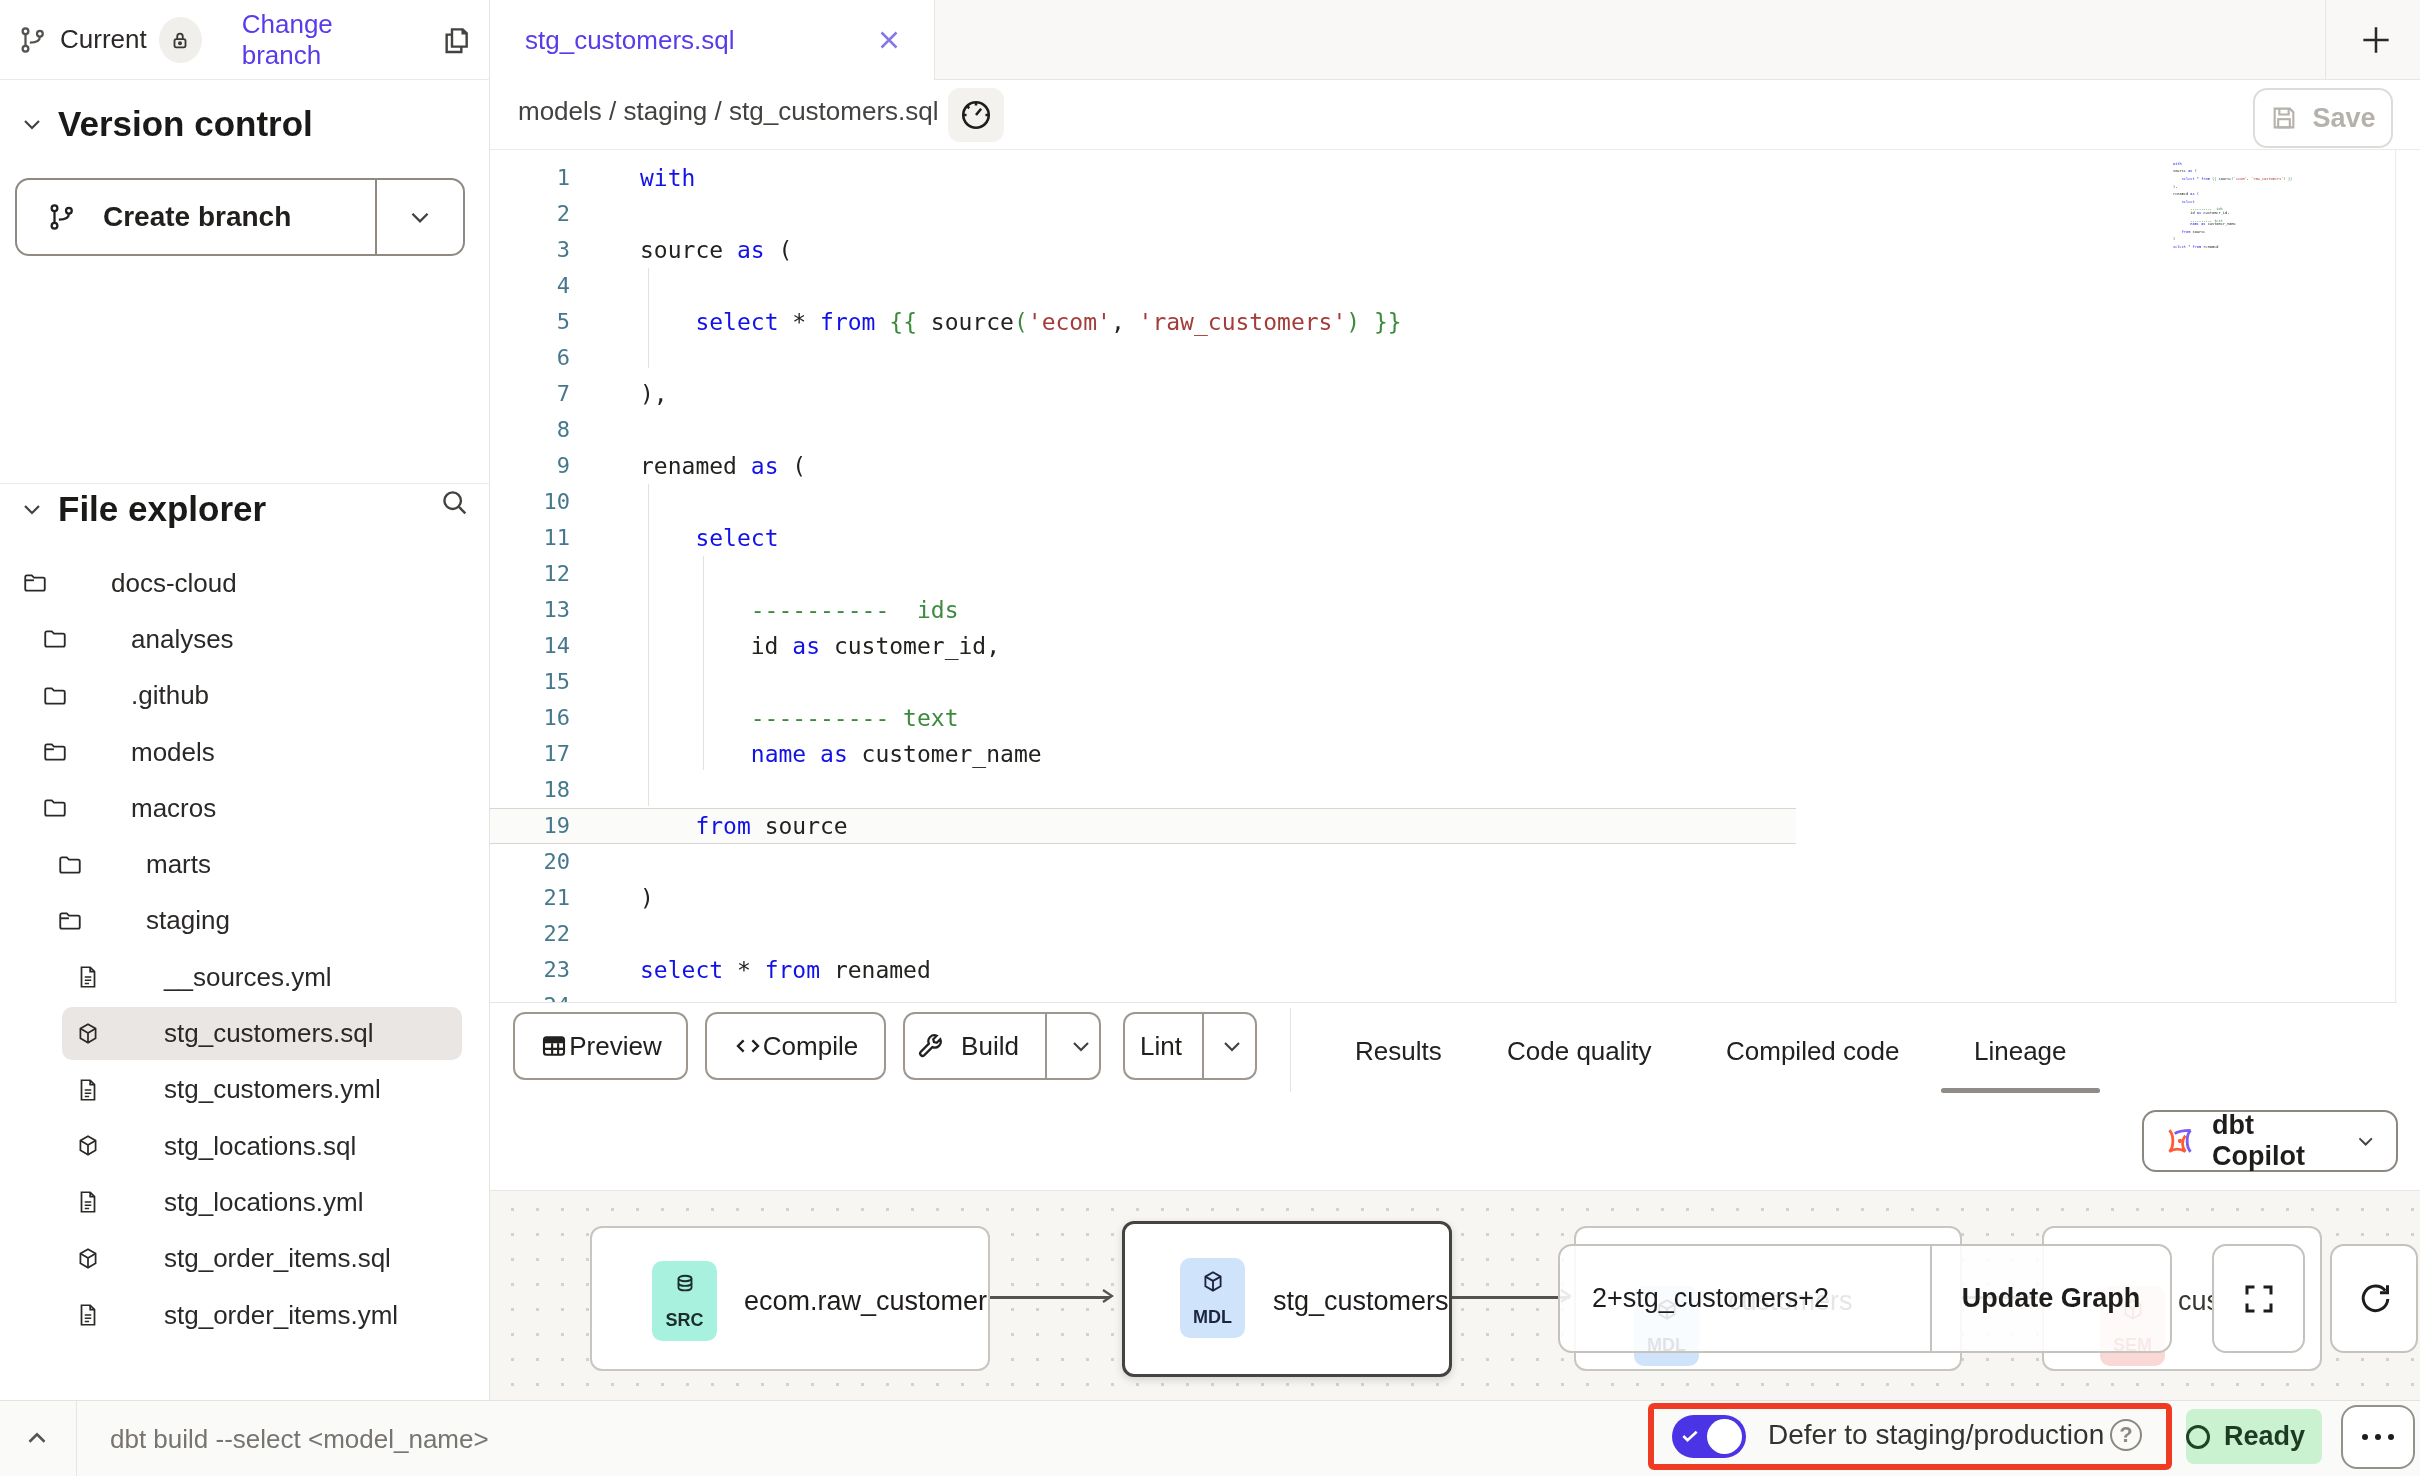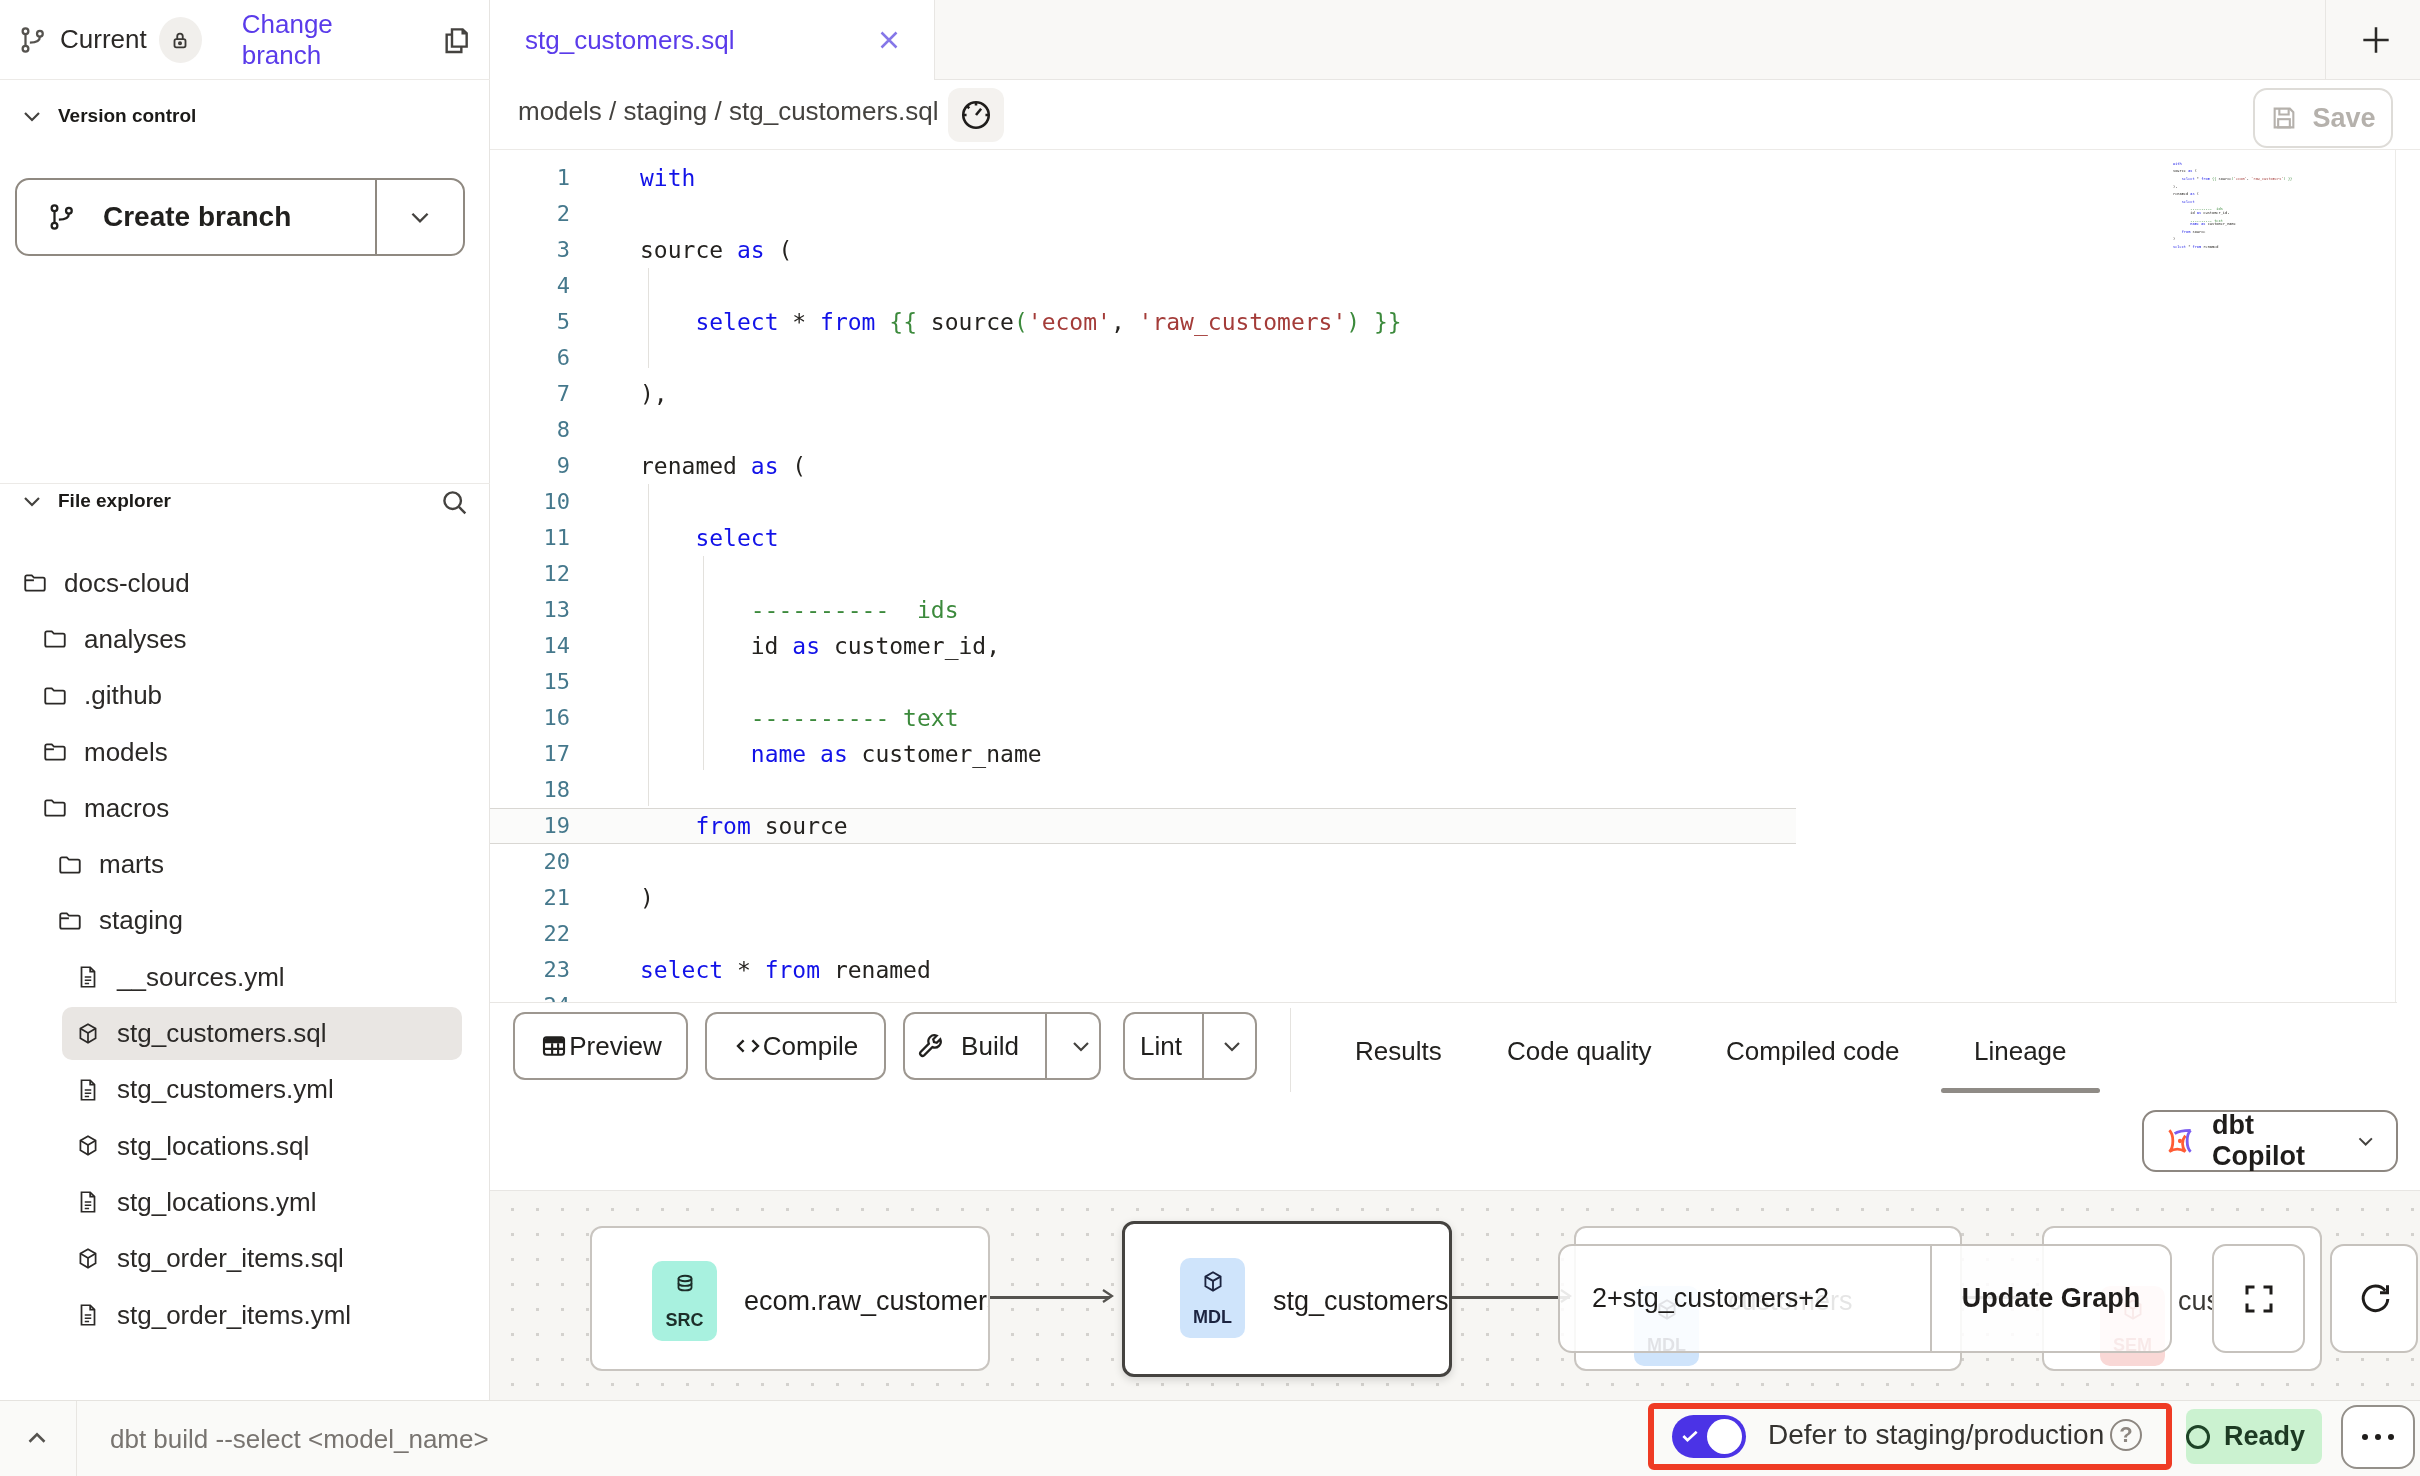--- a/index.html
+++ b/index.html
@@ -9,30 +9,30 @@
   .abs{position:absolute;}
   svg{display:block;}
 
   
   #sidebar{left:0;top:0;width:490px;height:1400px;background:#fff;border-right:1.5px solid #e6e4e1;}
   #side-top{left:0;top:0;width:490px;height:80px;border-bottom:1.5px solid #eceae7;display:flex;align-items:center;padding:0 18px;gap:12px;}
   .side-top-label{font-size:26px;color:#2b2927;font-weight:500;}
   .lock-chip{width:46px;height:46px;border-radius:50%;background:#f1efec;display:flex;align-items:center;justify-content:center;}
   .link{color:#5a3bea;font-size:26px;font-weight:500;margin-left:28px;}
   .icon-btn{display:flex;align-items:center;justify-content:center;}
-  .section-head{display:flex;align-items:center;gap:14px;font-size:19px;font-weight:700;color:#1b1a18;}
+  .section-head{display:flex;align-items:center;gap:14px;font-size:35px;font-weight:700;color:#1b1a18;}
   #vc-head{left:20px;top:104px;}
   #create-branch{left:15px;top:178px;width:450px;height:78px;border:2px solid #8f8981;border-radius:14px;display:flex;background:#fff;}
   #create-branch .main{flex:1;display:flex;align-items:center;gap:26px;padding-left:30px;font-size:28px;font-weight:600;color:#21201e;}
   #create-branch .drop{width:88px;border-left:2px solid #8f8981;display:flex;align-items:center;justify-content:center;}
   #side-sep{left:0;top:483px;width:490px;height:0;border-top:1.5px solid #eceae7;}
   #fe-head{left:20px;top:489px;}
   #fe-search{left:438px;top:486px;}
   #tree{left:0;top:555px;width:490px;}
-  .tree-row{height:56.3px;display:flex;align-items:center;position:relative;}
+  .tree-row{height:56.3px;display:flex;align-items:center;position:relative;gap:47px;}
   .tree-row .hl{position:absolute;left:62px;right:28px;top:2px;bottom:2px;border-radius:10px;background:#e9e6e3;}
   .tree-row .ic{position:relative;}
   .tree-row .lb{position:relative;font-size:26px;color:#2b2927;margin-left:16px;}
 
   
   #tabstrip{left:490px;top:0;width:1930px;height:80px;background:#f9f8f6;border-bottom:1.5px solid #e8e6e3;}
   #active-tab{left:490px;top:0;width:445px;height:80px;background:#fff;border-right:1.5px solid #e8e6e3;display:flex;align-items:center;justify-content:space-between;padding:0 30px 0 35px;}
   #active-tab .t{color:#5a3bea;font-size:26px;font-weight:500;}
   #tab-divider{left:2325px;top:0;width:0;height:80px;border-left:1.5px solid #e8e6e3;}
   #new-tab{left:2352px;top:16px;width:48px;height:48px;display:flex;align-items:center;justify-content:center;}

